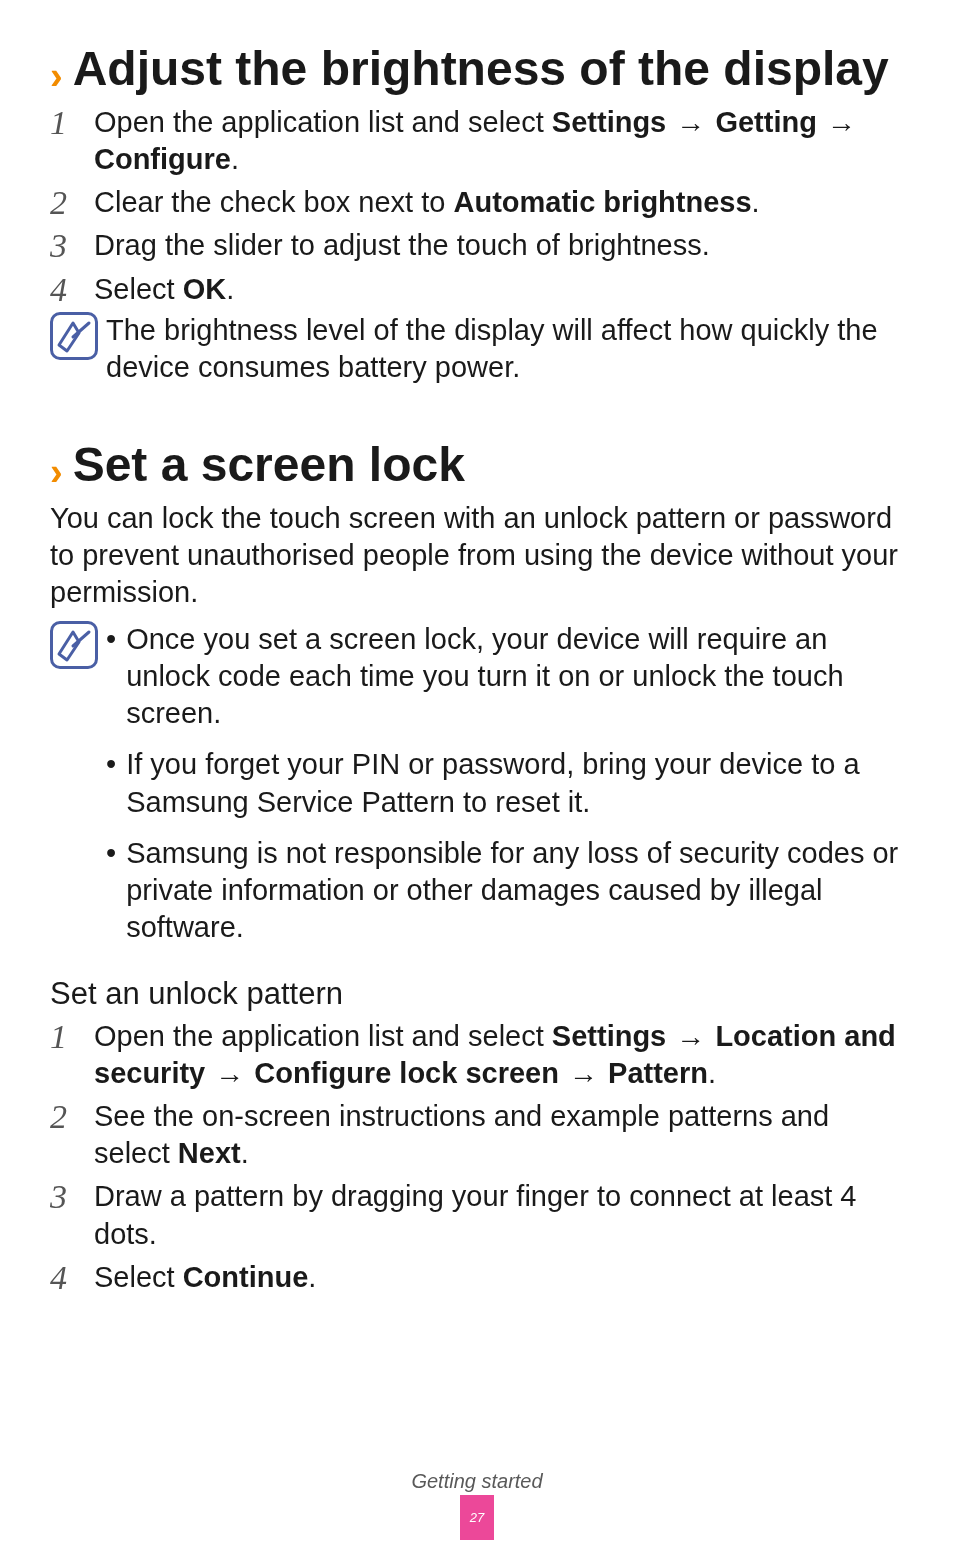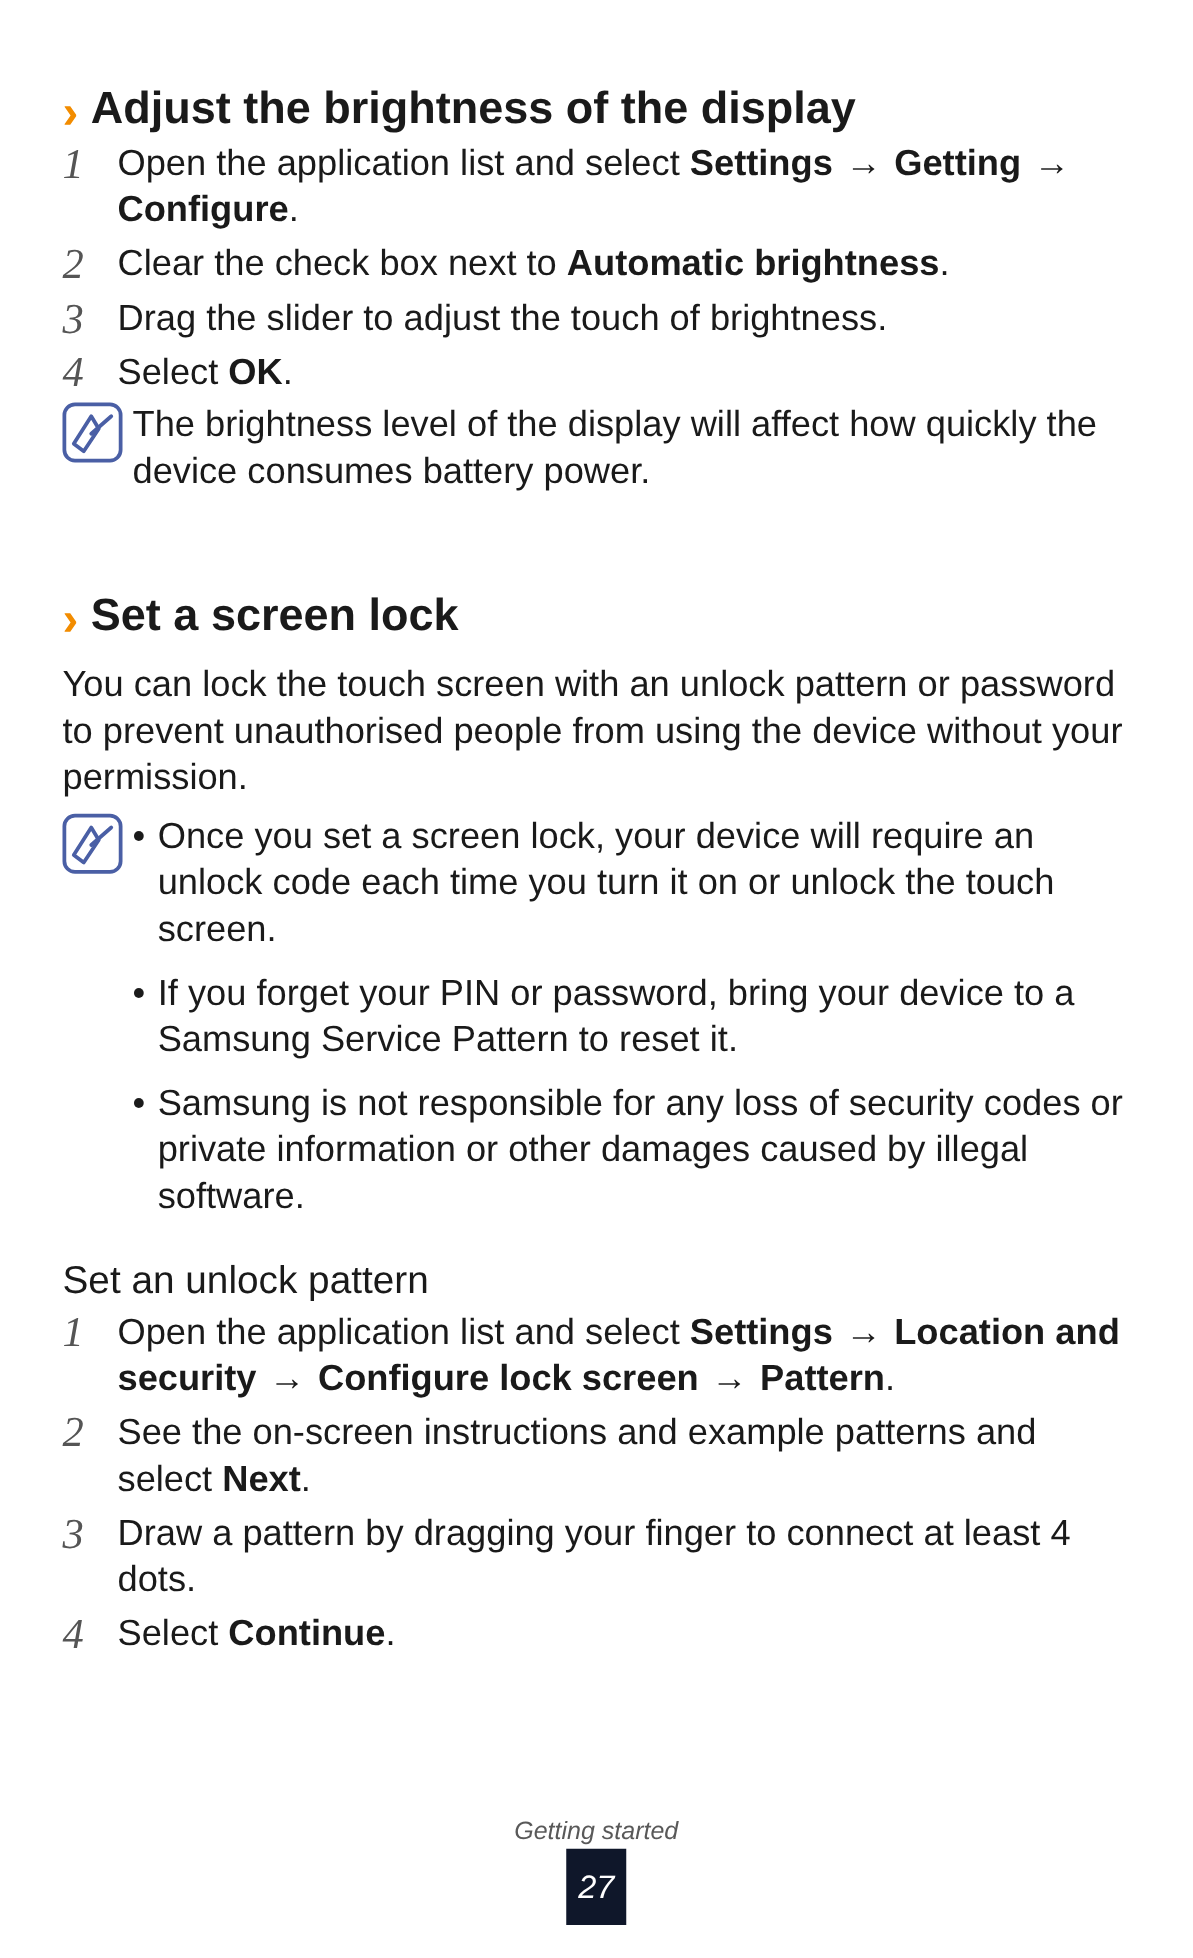--- a/index.html
+++ b/index.html
@@ -26,24 +26,23 @@
   .section-heading.first { margin-top: 0; }
   .chevron {
     color: #f28c00;
     font-size: 38px;
     font-weight: 900;
     line-height: 1;
     position: relative;
     top: 4px;
   }
   .section-title {
-    font-size: 36px;
+    font-size: 48px;
     font-weight: 700;
     line-height: 1.2;
-    margin-top: 24px;
   }
   .step {
     display: flex;
     gap: 16px;
     margin-top: 6px;
     font-size: 29px;
     line-height: 1.28;
   }
   .step-num {
     font-family: Georgia, "Times New Roman", serif;
@@ -73,21 +72,21 @@
     height: 48px;
     border: 3px solid #4a5fa5;
     border-radius: 10px;
     box-sizing: border-box;
     position: relative;
   }
   .note-icon svg { display: block; }
   .para {
     font-size: 29px;
     line-height: 1.28;
-    margin-top: 17px;
+    margin-top: 6px;
   }
   .bullets {
     margin: 0;
     padding: 0;
     list-style: none;
   }
   .bullets li {
     display: flex;
     gap: 10px;
     font-size: 29px;
@@ -114,24 +113,24 @@
     width: 954px;
     text-align: center;
   }
   .footer-text {
     font-style: italic;
     color: #595959;
     font-size: 20px;
   }
   .page-num {
     display: inline-block;
-    background: #0f172a;
+    background: #ec4899;
     color: #fff;
     font-style: italic;
-    font-size: 26px;
+    font-size: 13px;
     padding: 15px 10px;
     margin-top: 2px;
   }
   .gap { height: 36px; }
 </style>
 </head>
 <body>
 
 <div class="page">
 

